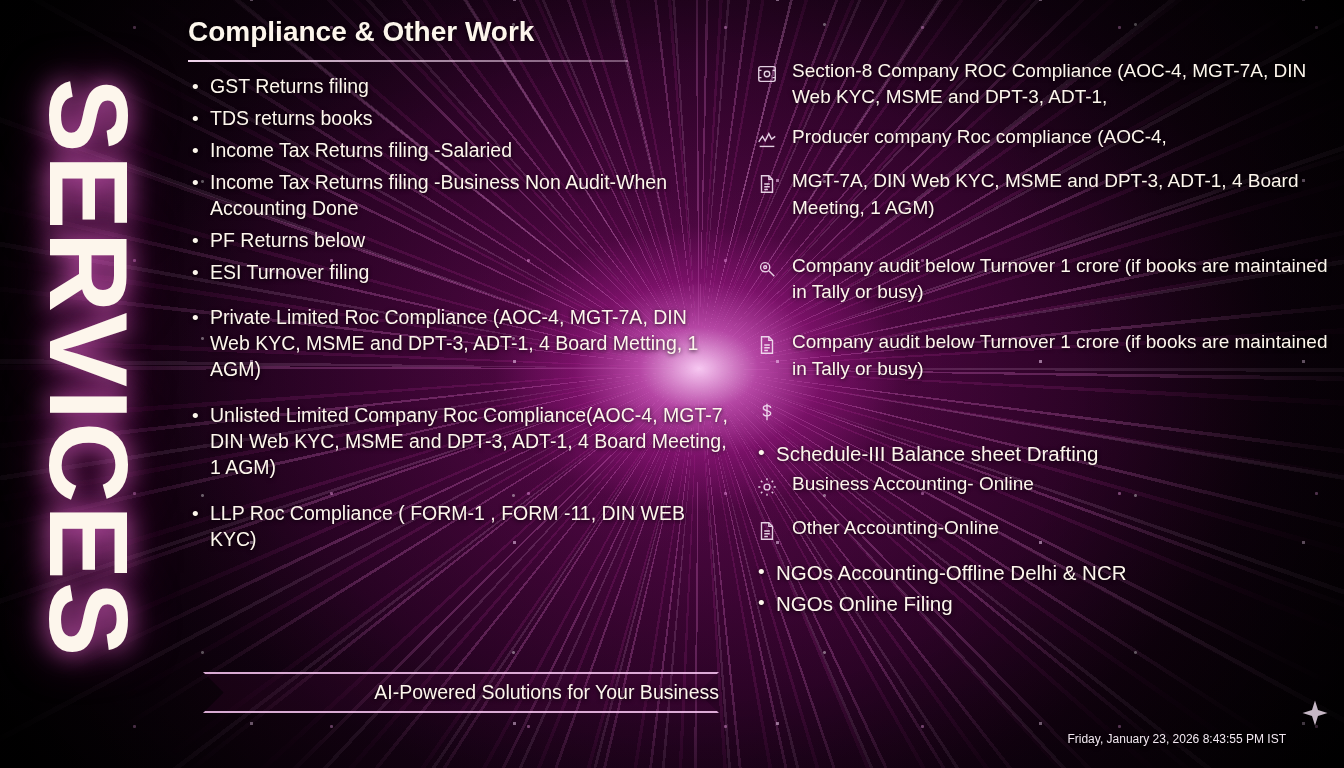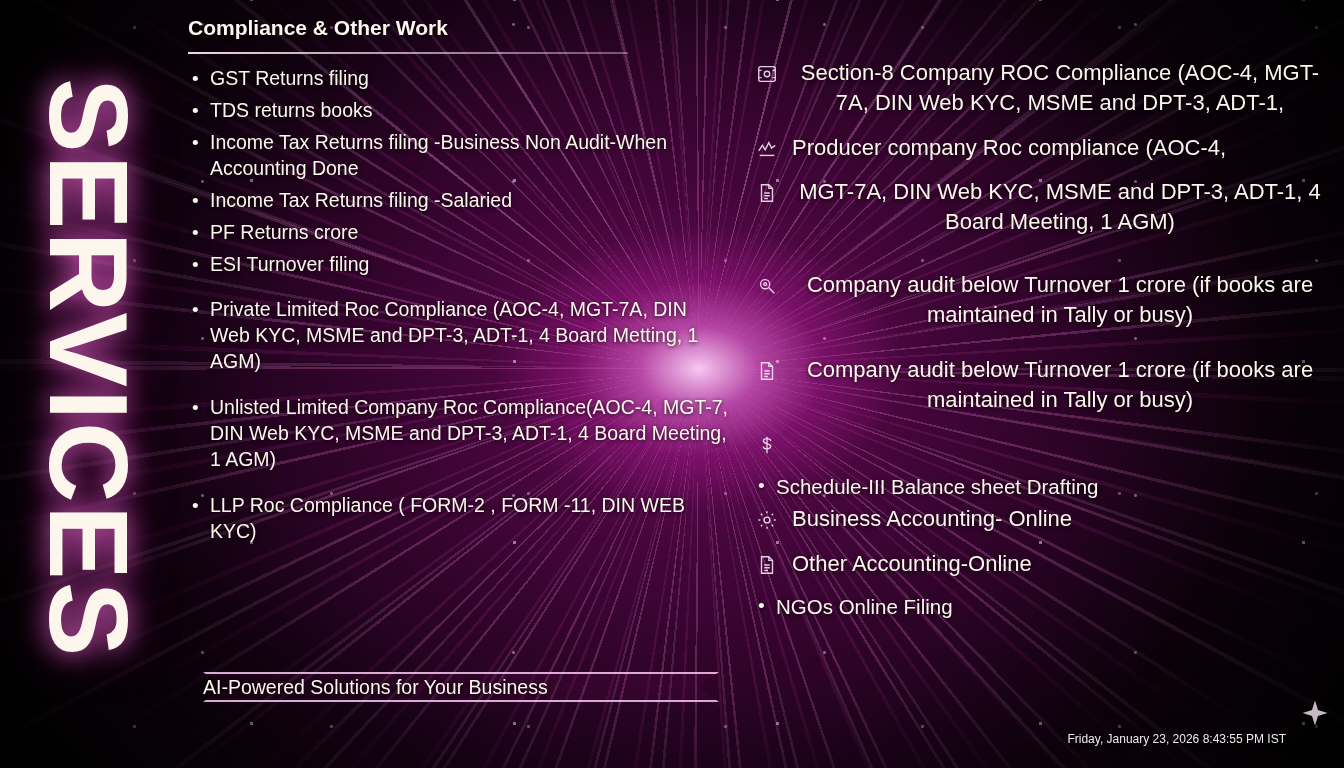--- a/index.html
+++ b/index.html
@@ -101,21 +101,21 @@
     top: 16px;
     width: 540px;
   }
   #right-col {
     left: 752px;
     top: 58px;
     width: 576px;
   }
 
   h1.heading {
-    font-size: 21px;
+    font-size: 28px;
     font-weight: bold;
     margin: 0 0 12px 0;
     color: #fdf6ec;
     text-shadow: 0 1px 4px rgba(0,0,0,0.8);
   }
   .rule {
     height: 2px;
     width: 440px;
     background: linear-gradient(90deg, rgba(255,225,250,0.95), rgba(255,225,250,0.35));
     margin: 0 0 12px 0;
@@ -158,46 +158,45 @@
     width: 30px;
     height: 28px;
     margin-top: 2px;
     display: flex;
     align-items: center;
     justify-content: center;
     color: #f6e6f5;
     opacity: 0.9;
   }
   .icon-row .txt {
-    font-size: 22px;
+    font-size: 19px;
     line-height: 1.38;
     text-shadow: 0 1px 4px rgba(0,0,0,0.85);
-    text-align: center;
   }
   .spacer-sm { height: 10px; }
   .spacer-md { height: 18px; }
 
   ul.bullets.right li {
     font-size: 20.5px;
     margin-bottom: 4px;
     padding-left: 24px;
   }
   ul.bullets.right li::before { left: 6px; }
 
   
   #banner {
     position: absolute;
     left: 203px;
     top: 672px;
     width: 516px;
-    height: 30px;
+    height: 41px;
     z-index: 7;
     display: flex;
     align-items: center;
-    justify-content: flex-start;
+    justify-content: flex-end;
   }
   #banner .shape {
     position: absolute;
     inset: 0;
     border: 2px solid rgba(250,200,245,0.85);
     clip-path: polygon(0 0, 100% 0, 96% 50%, 100% 100%, 0 100%, 4% 50%);
     background: rgba(140,15,110,0.10);
   }
   #banner .label {
     position: relative;
@@ -240,30 +239,30 @@
     <div class="word">SERVICES</div>
   </div>
 
   <div class="col" id="left-col">
     <h1 class="heading">Compliance &amp; Other Work</h1>
     <div class="rule"></div>
 
     <ul class="bullets">
       <li>GST Returns filing</li>
       <li>TDS returns books</li>
+      <li>Income Tax Returns filing -Salaried</li>
       <li>Income Tax Returns filing -Business Non Audit-When Accounting Done</li>
-      <li>Income Tax Returns filing -Salaried</li>
-      <li>PF Returns crore</li>
+      <li>PF Returns below</li>
       <li> ESI Turnover filing</li>
     </ul>
 
     <ul class="bullets">
       <li class="gap-top">Private Limited Roc Compliance (AOC-4, MGT-7A, DIN Web KYC, MSME and DPT-3, ADT-1, 4 Board Metting, 1 AGM)</li>
       <li class="gap-top">Unlisted Limited Company Roc Compliance(AOC-4, MGT-7, DIN Web KYC, MSME and DPT-3, ADT-1, 4 Board Meeting, 1 AGM)</li>
-      <li class="gap-top">LLP Roc Compliance ( FORM-2 , FORM -11, DIN WEB KYC)</li>
+      <li class="gap-top">LLP Roc Compliance ( FORM-1 , FORM -11, DIN WEB KYC)</li>
     </ul>
   </div>
 
   <div class="col" id="right-col">
 
     <div class="icon-row">
       <span class="glyph">
         <svg viewBox="0 0 24 24" width="22" height="22" fill="none" stroke="currentColor" stroke-width="1.5">
           <rect x="3" y="4" width="18" height="16" rx="2"></rect>
           <circle cx="12" cy="12" r="3"></circle>
@@ -350,20 +349,21 @@
         <svg viewBox="0 0 24 24" width="22" height="22" fill="none" stroke="currentColor" stroke-width="1.5">
           <path d="M6 3h8l4 4v14H6z"></path>
           <path d="M14 3v4h4"></path>
           <path d="M9 12h6M9 15h6M9 18h4"></path>
         </svg>
       </span>
       <span class="txt">Other Accounting-Online</span>
     </div>
 
     <ul class="bullets right">
+      <li>NGOs Accounting-Offline Delhi &amp; NCR</li>
       <li>NGOs Online Filing</li>
     </ul>
   </div>
 
   <div id="banner">
     <div class="shape"></div>
     <div class="label">AI-Powered Solutions for Your Business</div>
   </div>
 
   <div id="timestamp">Friday, January 23, 2026 8:43:55 PM IST</div>

